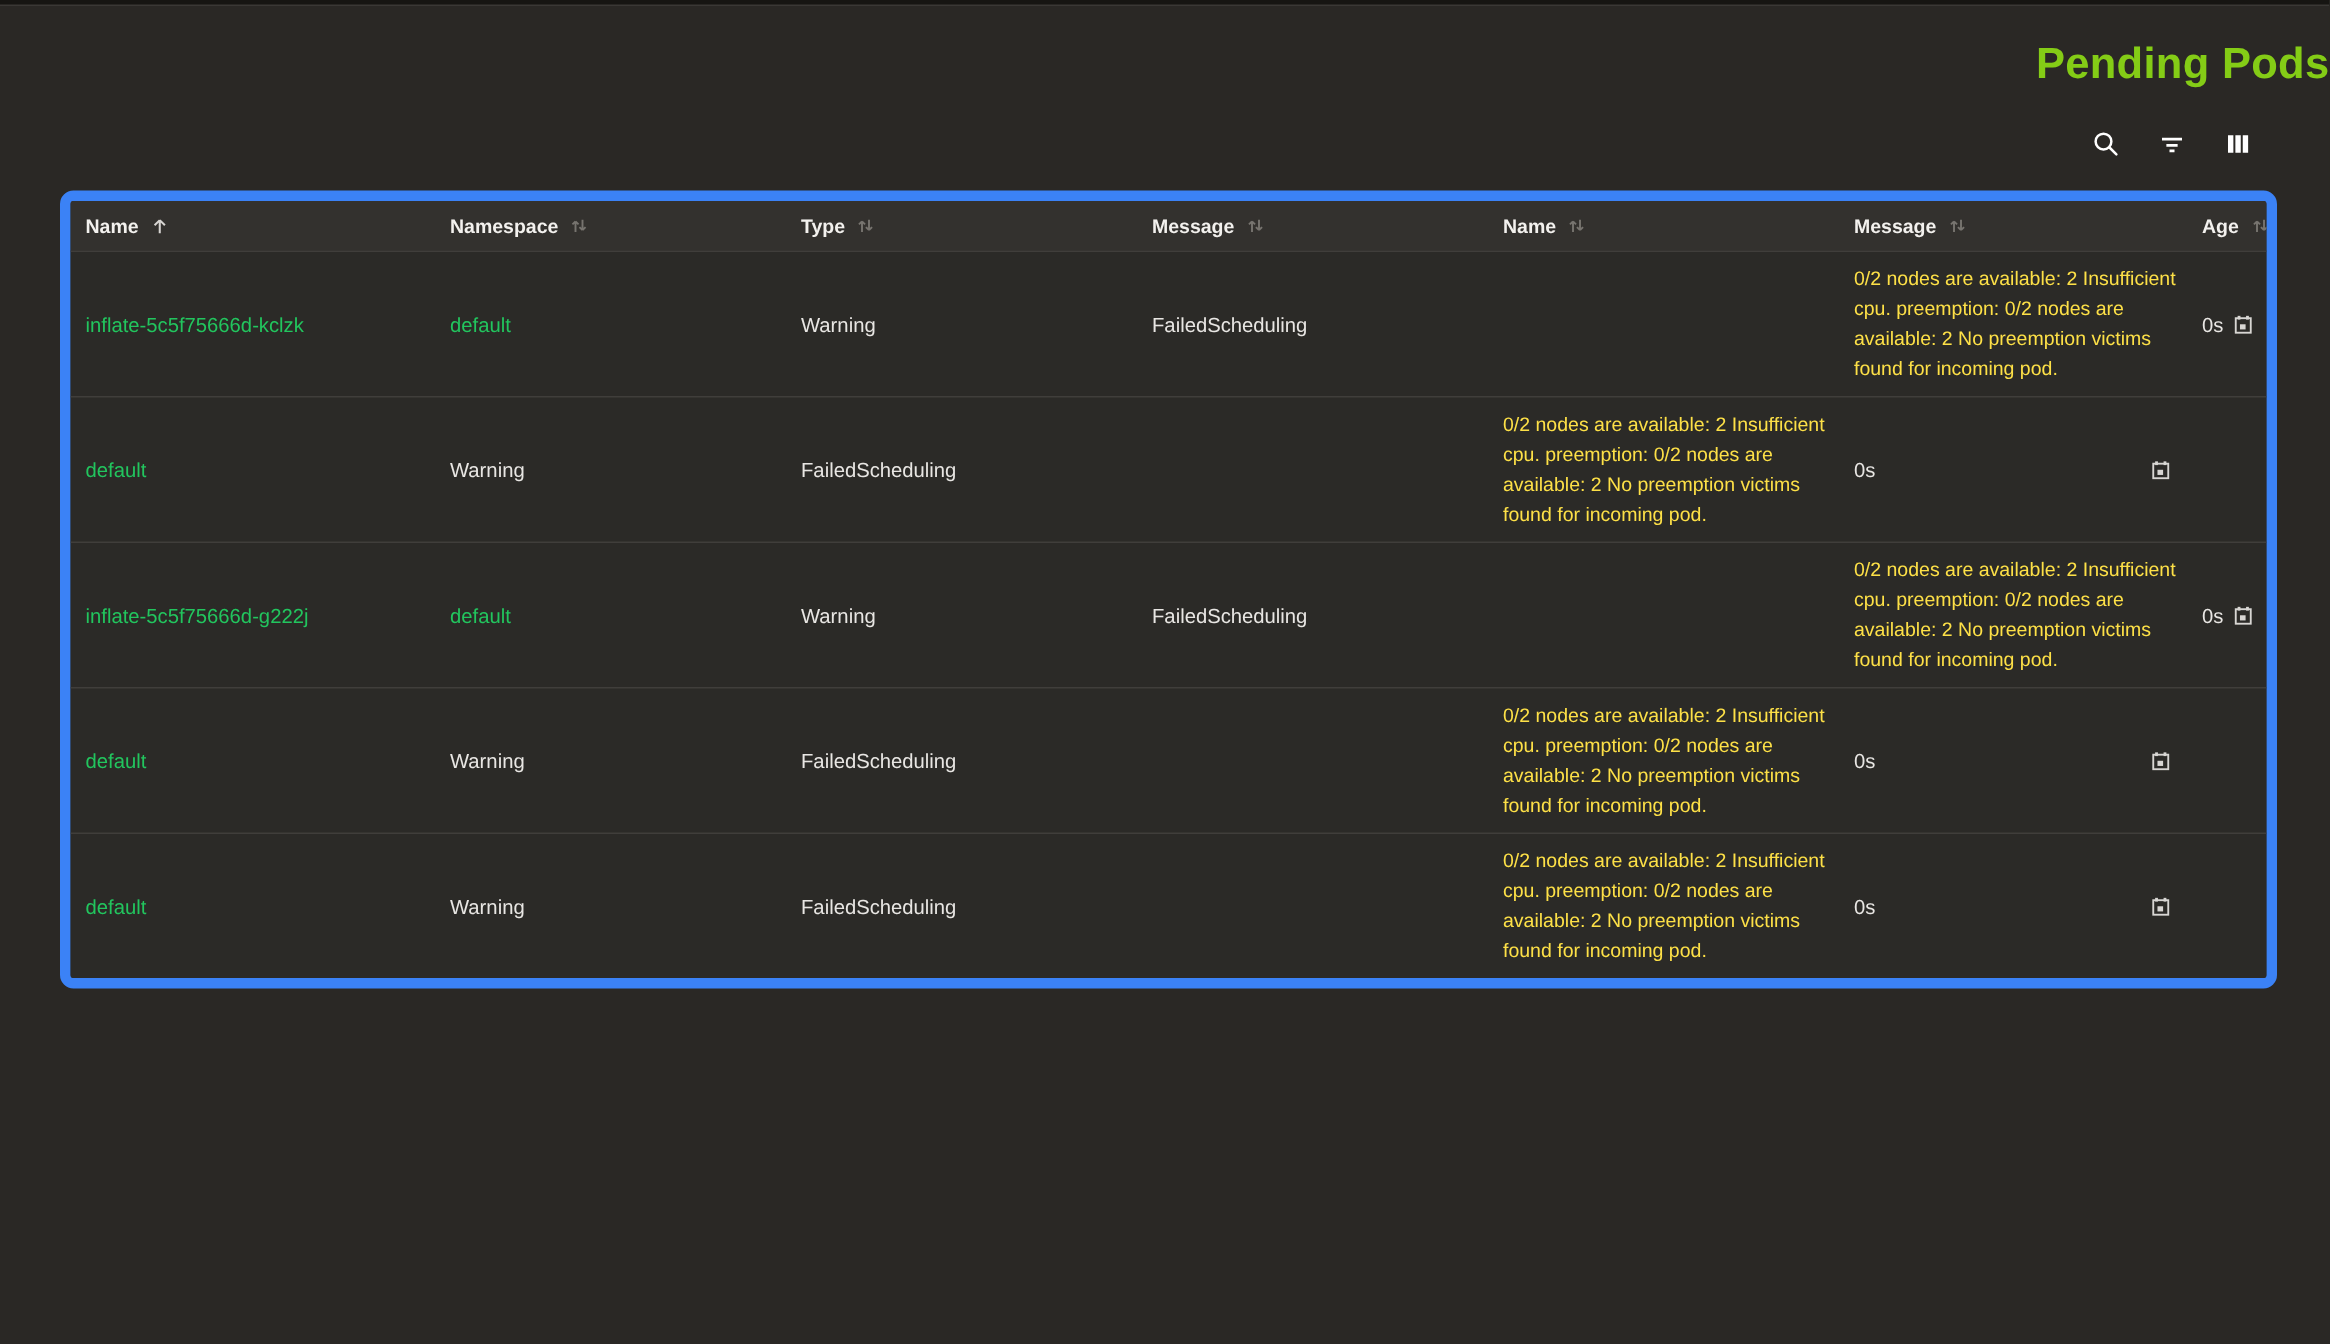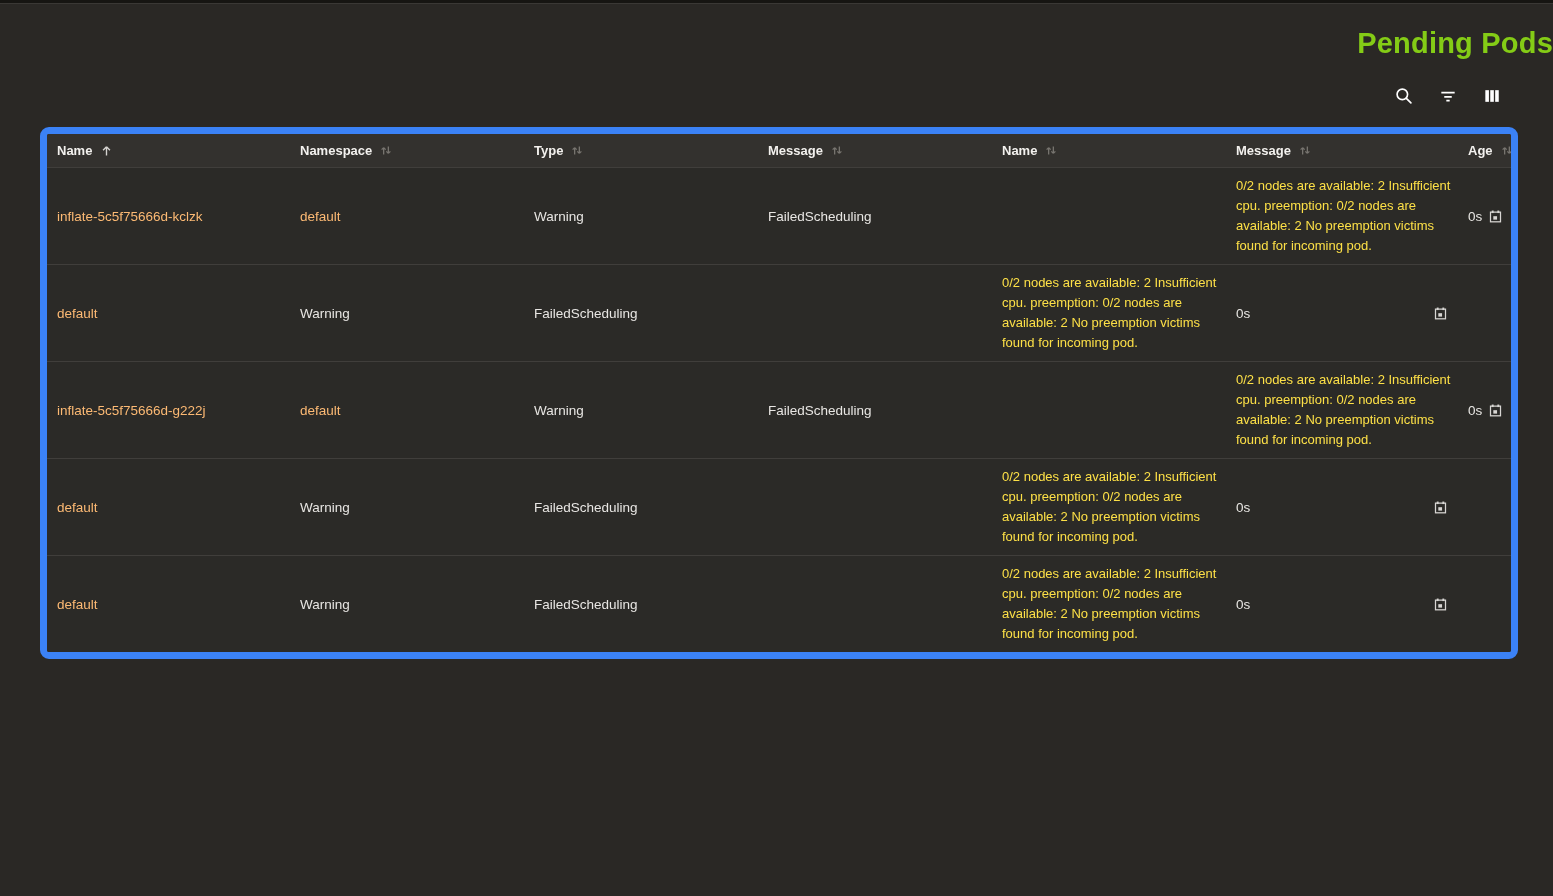--- a/index.html
+++ b/index.html
@@ -73,21 +73,21 @@
   }
   .td {
     display: flex;
     align-items: center;
     padding: 0 10px;
     font-size: 13.5px;
     color: #e8e6e3;
     overflow: hidden;
   }
   .td a {
-    color: #fdba74;
+    color: #22c55e;
     text-decoration: none;
     cursor: pointer;
   }
   .td-message {
     font-size: 13px;
     line-height: 20px;
     padding: 8px 4px 8px 10px;
     color: #fde047;
     word-break: break-word;
     overflow-wrap: anywhere;

